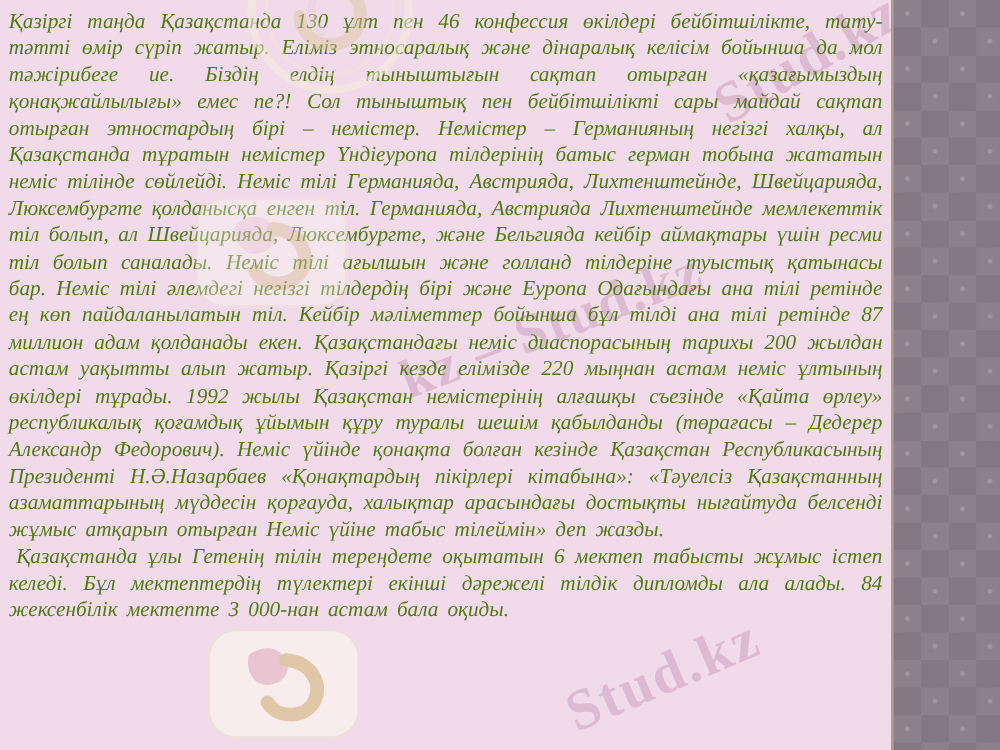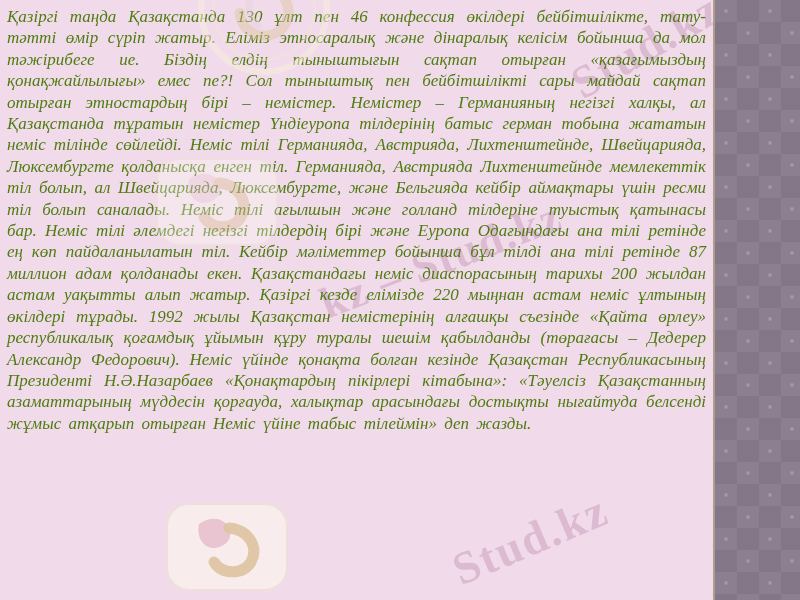--- a/index.html
+++ b/index.html
@@ -69,20 +69,21 @@
 <body>
 
 <div class="slide">
 
   <span class="wm-text w-top">Stud.kz</span>
   <span class="wm-text w-mid">kz – Stud.kz</span>
   <span class="wm-text w-bottom">Stud.kz</span>
 
   <div class="text-block">
     <p>Қазіргі таңда Қазақстанда 130 ұлт пен 46 конфессия өкілдері бейбітшілікте, тату-тәтті өмір сүріп жатыр. Еліміз этносаралық және дінаралық келісім бойынша да мол тәжірибеге ие. Біздің елдің тыныштығын сақтап отырған «қазағымыздың қонақжайлылығы» емес пе?! Сол тыныштық пен бейбітшілікті сары майдай сақтап отырған этностардың бірі – немістер.  Немістер – Германияның негізгі халқы, ал Қазақстанда тұратын немістер Үндіеуропа тілдерінің батыс герман тобына жататын неміс тілінде сөйлейді. Неміс тілі Германияда, Австрияда, Лихтенштейнде, Швейцарияда, Люксембургте қолданысқа енген тіл. Германияда, Австрияда Лихтенштейнде мемлекеттік тіл болып, ал Швейцарияда, Люксембургте, және Бельгияда кейбір аймақтары үшін ресми тіл болып саналады. Неміс тілі ағылшын және голланд тілдеріне туыстық қатынасы бар. Неміс тілі әлемдегі негізгі тілдердің бірі және Еуропа Одағындағы ана тілі ретінде ең көп пайдаланылатын тіл. Кейбір мәліметтер бойынша бұл тілді ана тілі ретінде 87 миллион адам қолданады екен. Қазақстандағы неміс диаспорасының тарихы 200 жылдан астам уақытты алып жатыр. Қазіргі кезде елімізде 220 мыңнан астам неміс ұлтының өкілдері тұрады. 1992 жылы Қазақстан немістерінің алғашқы съезінде «Қайта өрлеу» республикалық қоғамдық ұйымын құру туралы шешім қабылданды (төрағасы – Дедерер Александр Федорович).  Неміс үйінде қонақта болған кезінде Қазақстан Республикасының Президенті Н.Ә.Назарбаев «Қонақтардың пікірлері кітабына»: «Тәуелсіз Қазақстанның азаматтарының мүддесін қорғауда, халықтар арасындағы достықты  нығайтуда белсенді жұмыс атқарып отырған Неміс үйіне табыс тілеймін» деп жазды.</p>
+    <p class="second">Қазақстанда ұлы Гетенің тілін тереңдете оқытатын 6 мектеп табысты жұмыс істеп келеді. Бұл мектептердің түлектері екінші дәрежелі тілдік дипломды ала алады. 84 жексенбілік мектепте 3 000-нан астам бала оқиды.</p>
   </div>
 
   <svg class="wm-logo l-top" viewBox="0 0 140 140">
     <circle cx="70" cy="70" r="62" fill="none" stroke="#f8ecdc" stroke-width="6"></circle>
     <circle cx="70" cy="70" r="50" fill="none" stroke="#f4e4d0" stroke-width="2.5" opacity="0.8"></circle>
     <path d="M70 48 C93 50 102 76 86 91 C70 103 48 94 46 74" fill="none" stroke="#d9c194" stroke-width="10" stroke-linecap="round" opacity="0.8"></path>
     <path d="M60 55 C52 66 54 80 64 86" fill="none" stroke="#e7cfd8" stroke-width="7" stroke-linecap="round" opacity="0.8"></path>
   </svg>
 
   <svg class="wm-logo l-mid" viewBox="0 0 124 90">

